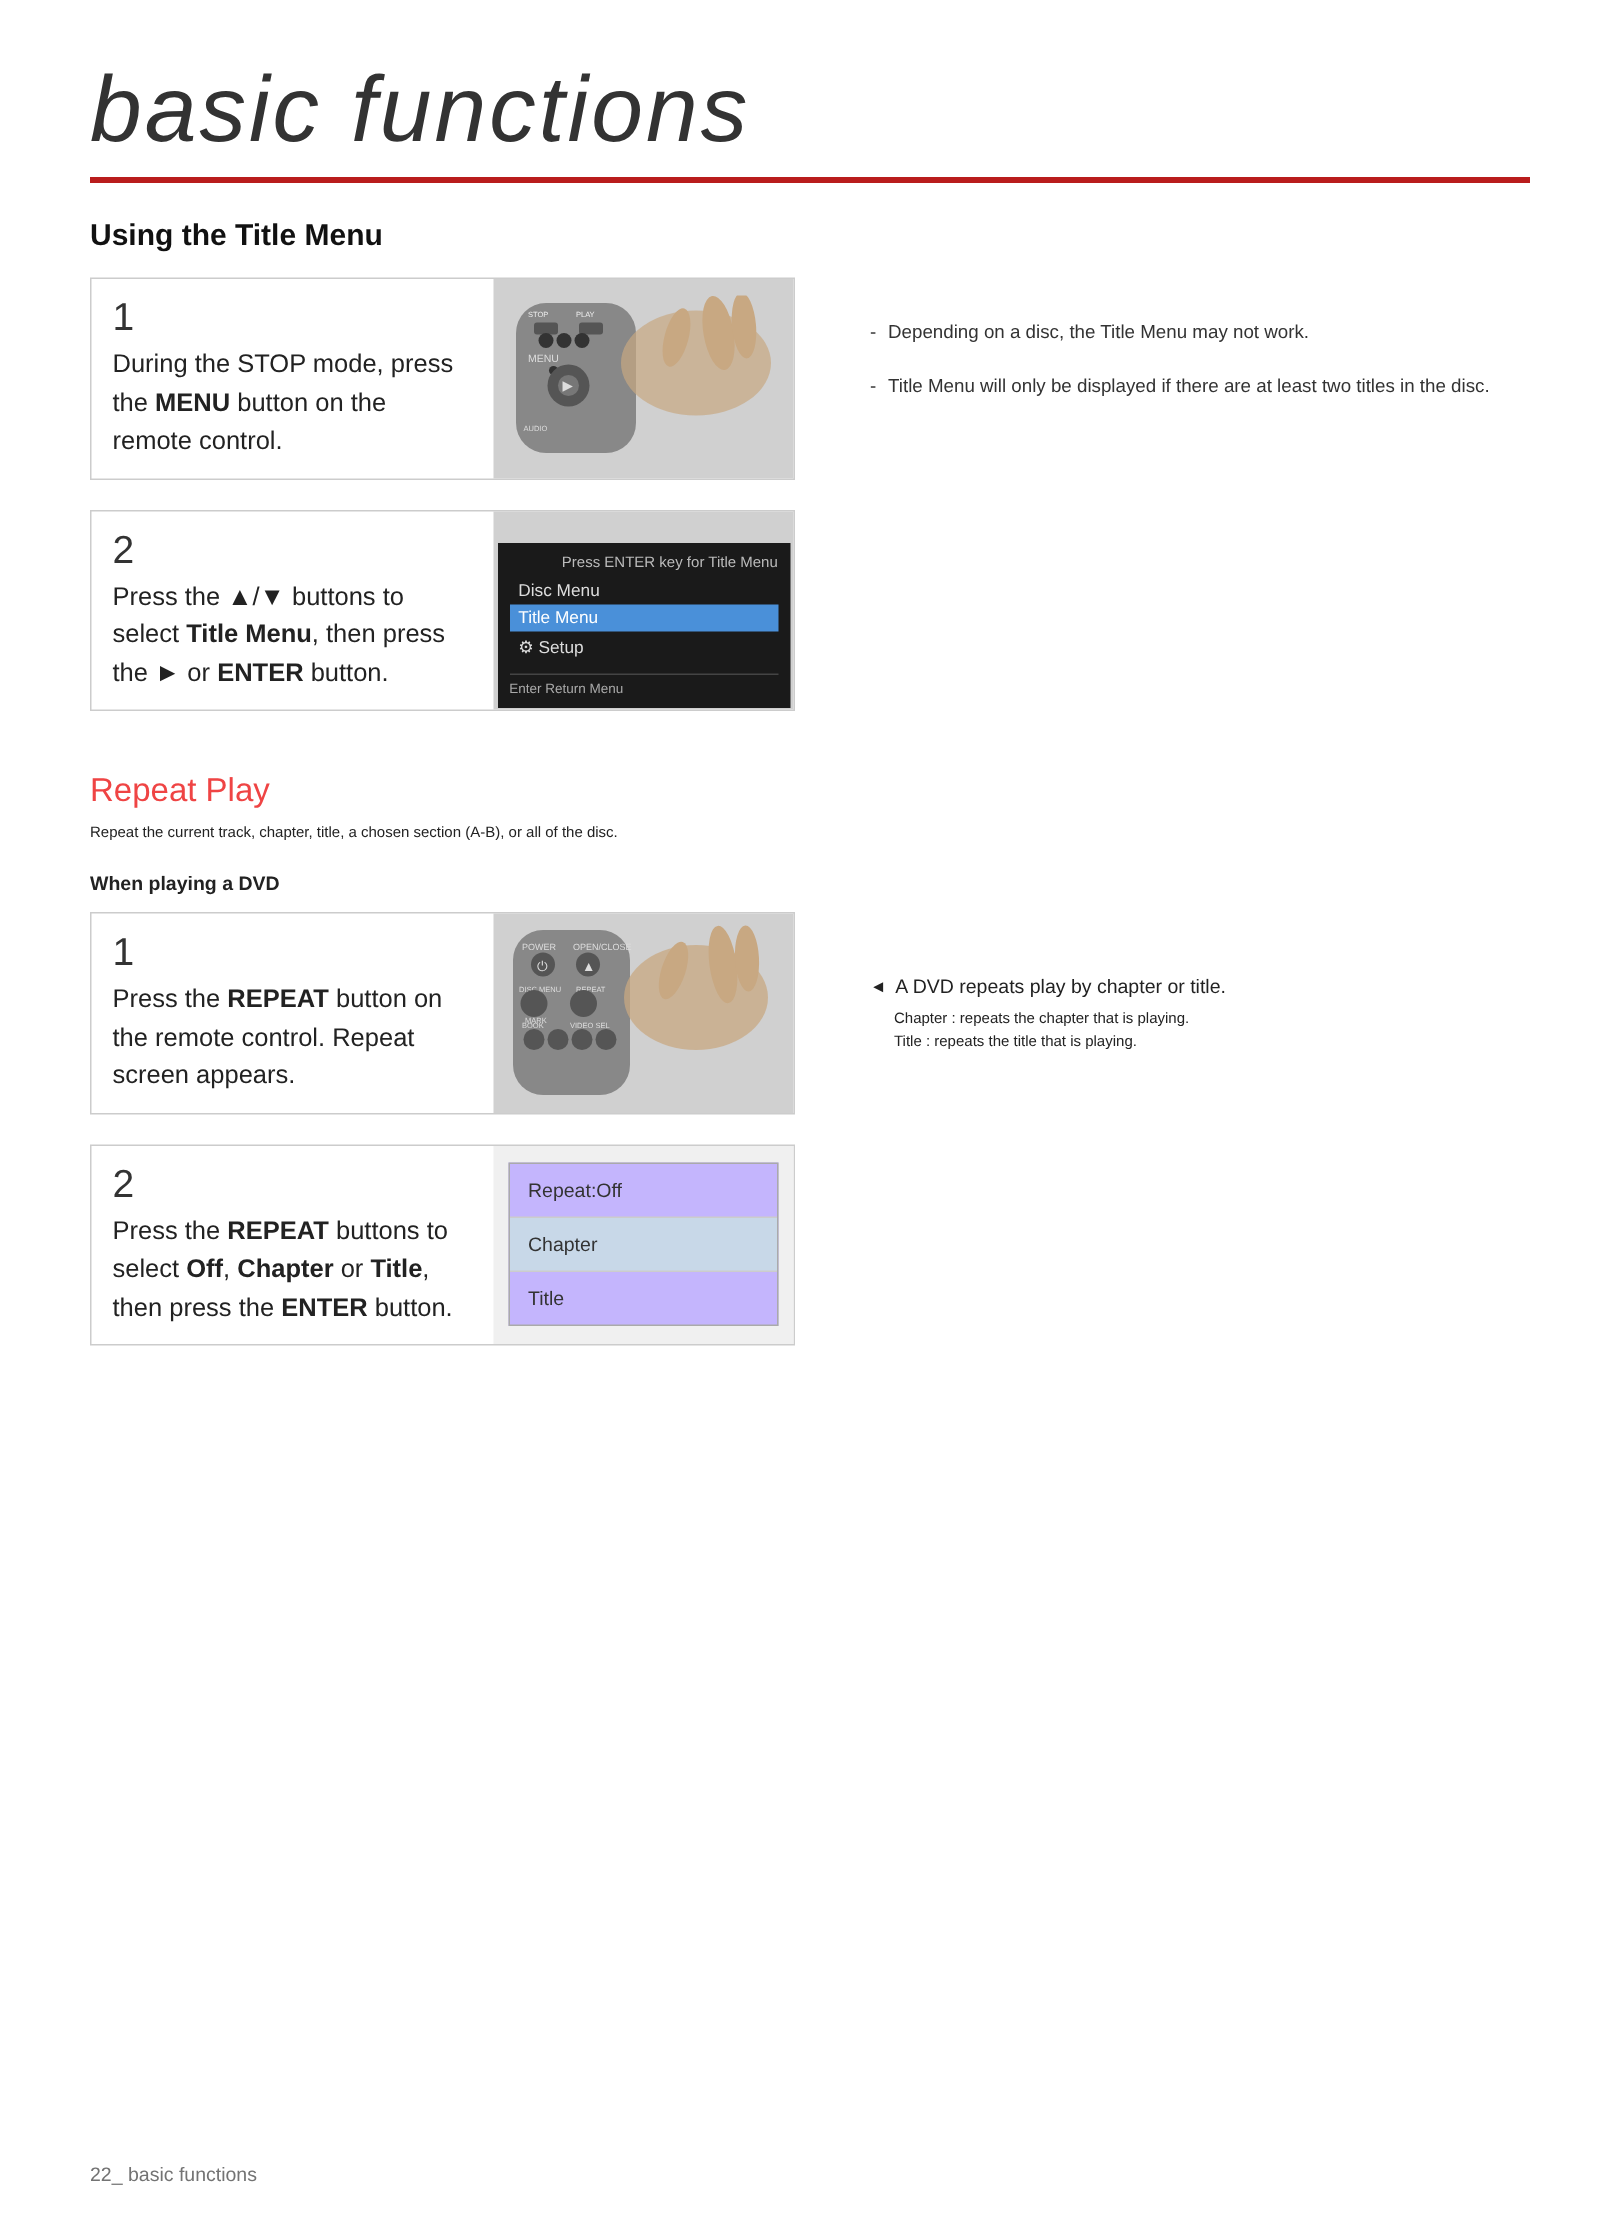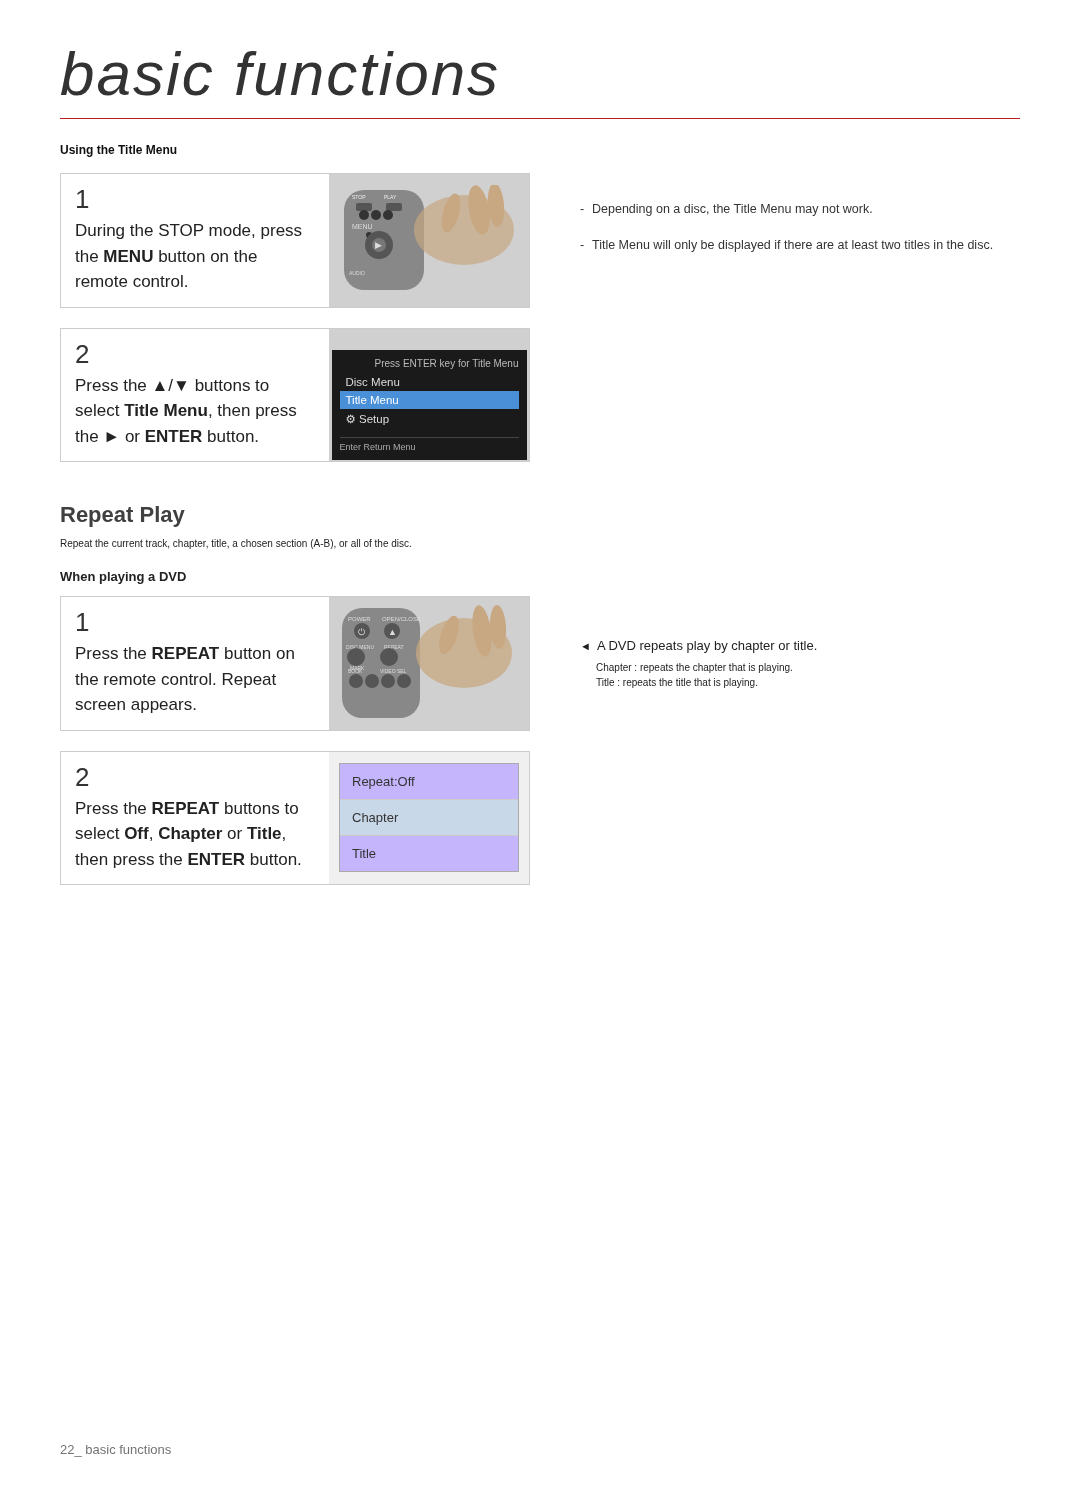--- a/index.html
+++ b/index.html
@@ -14,27 +14,27 @@
     }
     .page-container {
       padding: 40px 60px 60px 60px;
     }
     .page-title {
       font-size: 62px;
       font-weight: 200;
       color: #333;
       letter-spacing: 2px;
       line-height: 1.1;
-      border-bottom: 1px solid #b91c1c;
+      border-bottom: 4px solid #b91c1c;
       padding-bottom: 10px;
       margin-bottom: 24px;
       font-style: italic;
     }
     .section-title {
-      font-size: 12px;
+      font-size: 20px;
       font-weight: 900;
       margin-bottom: 16px;
       color: #111;
     }
     .step-block {
       display: flex;
       flex-direction: row;
       margin-bottom: 10px;
       border: 1px solid #ccc;
       background: #fff;
@@ -100,22 +100,22 @@
     .note-text li::before {
       content: "-";
       position: absolute;
       left: 0;
     }
     .repeat-play-section {
       margin-top: 30px;
     }
     .repeat-play-title {
       font-size: 22px;
-      font-weight: 700;
-      color: #404040;
+      font-weight: 400;
+      color: #ef4444;
       margin-bottom: 10px;
     }
     .repeat-desc {
       font-size: 10px;
       color: #222;
       margin-bottom: 20px;
     }
     .dvd-label {
       font-size: 13px;
       font-weight: bold;

